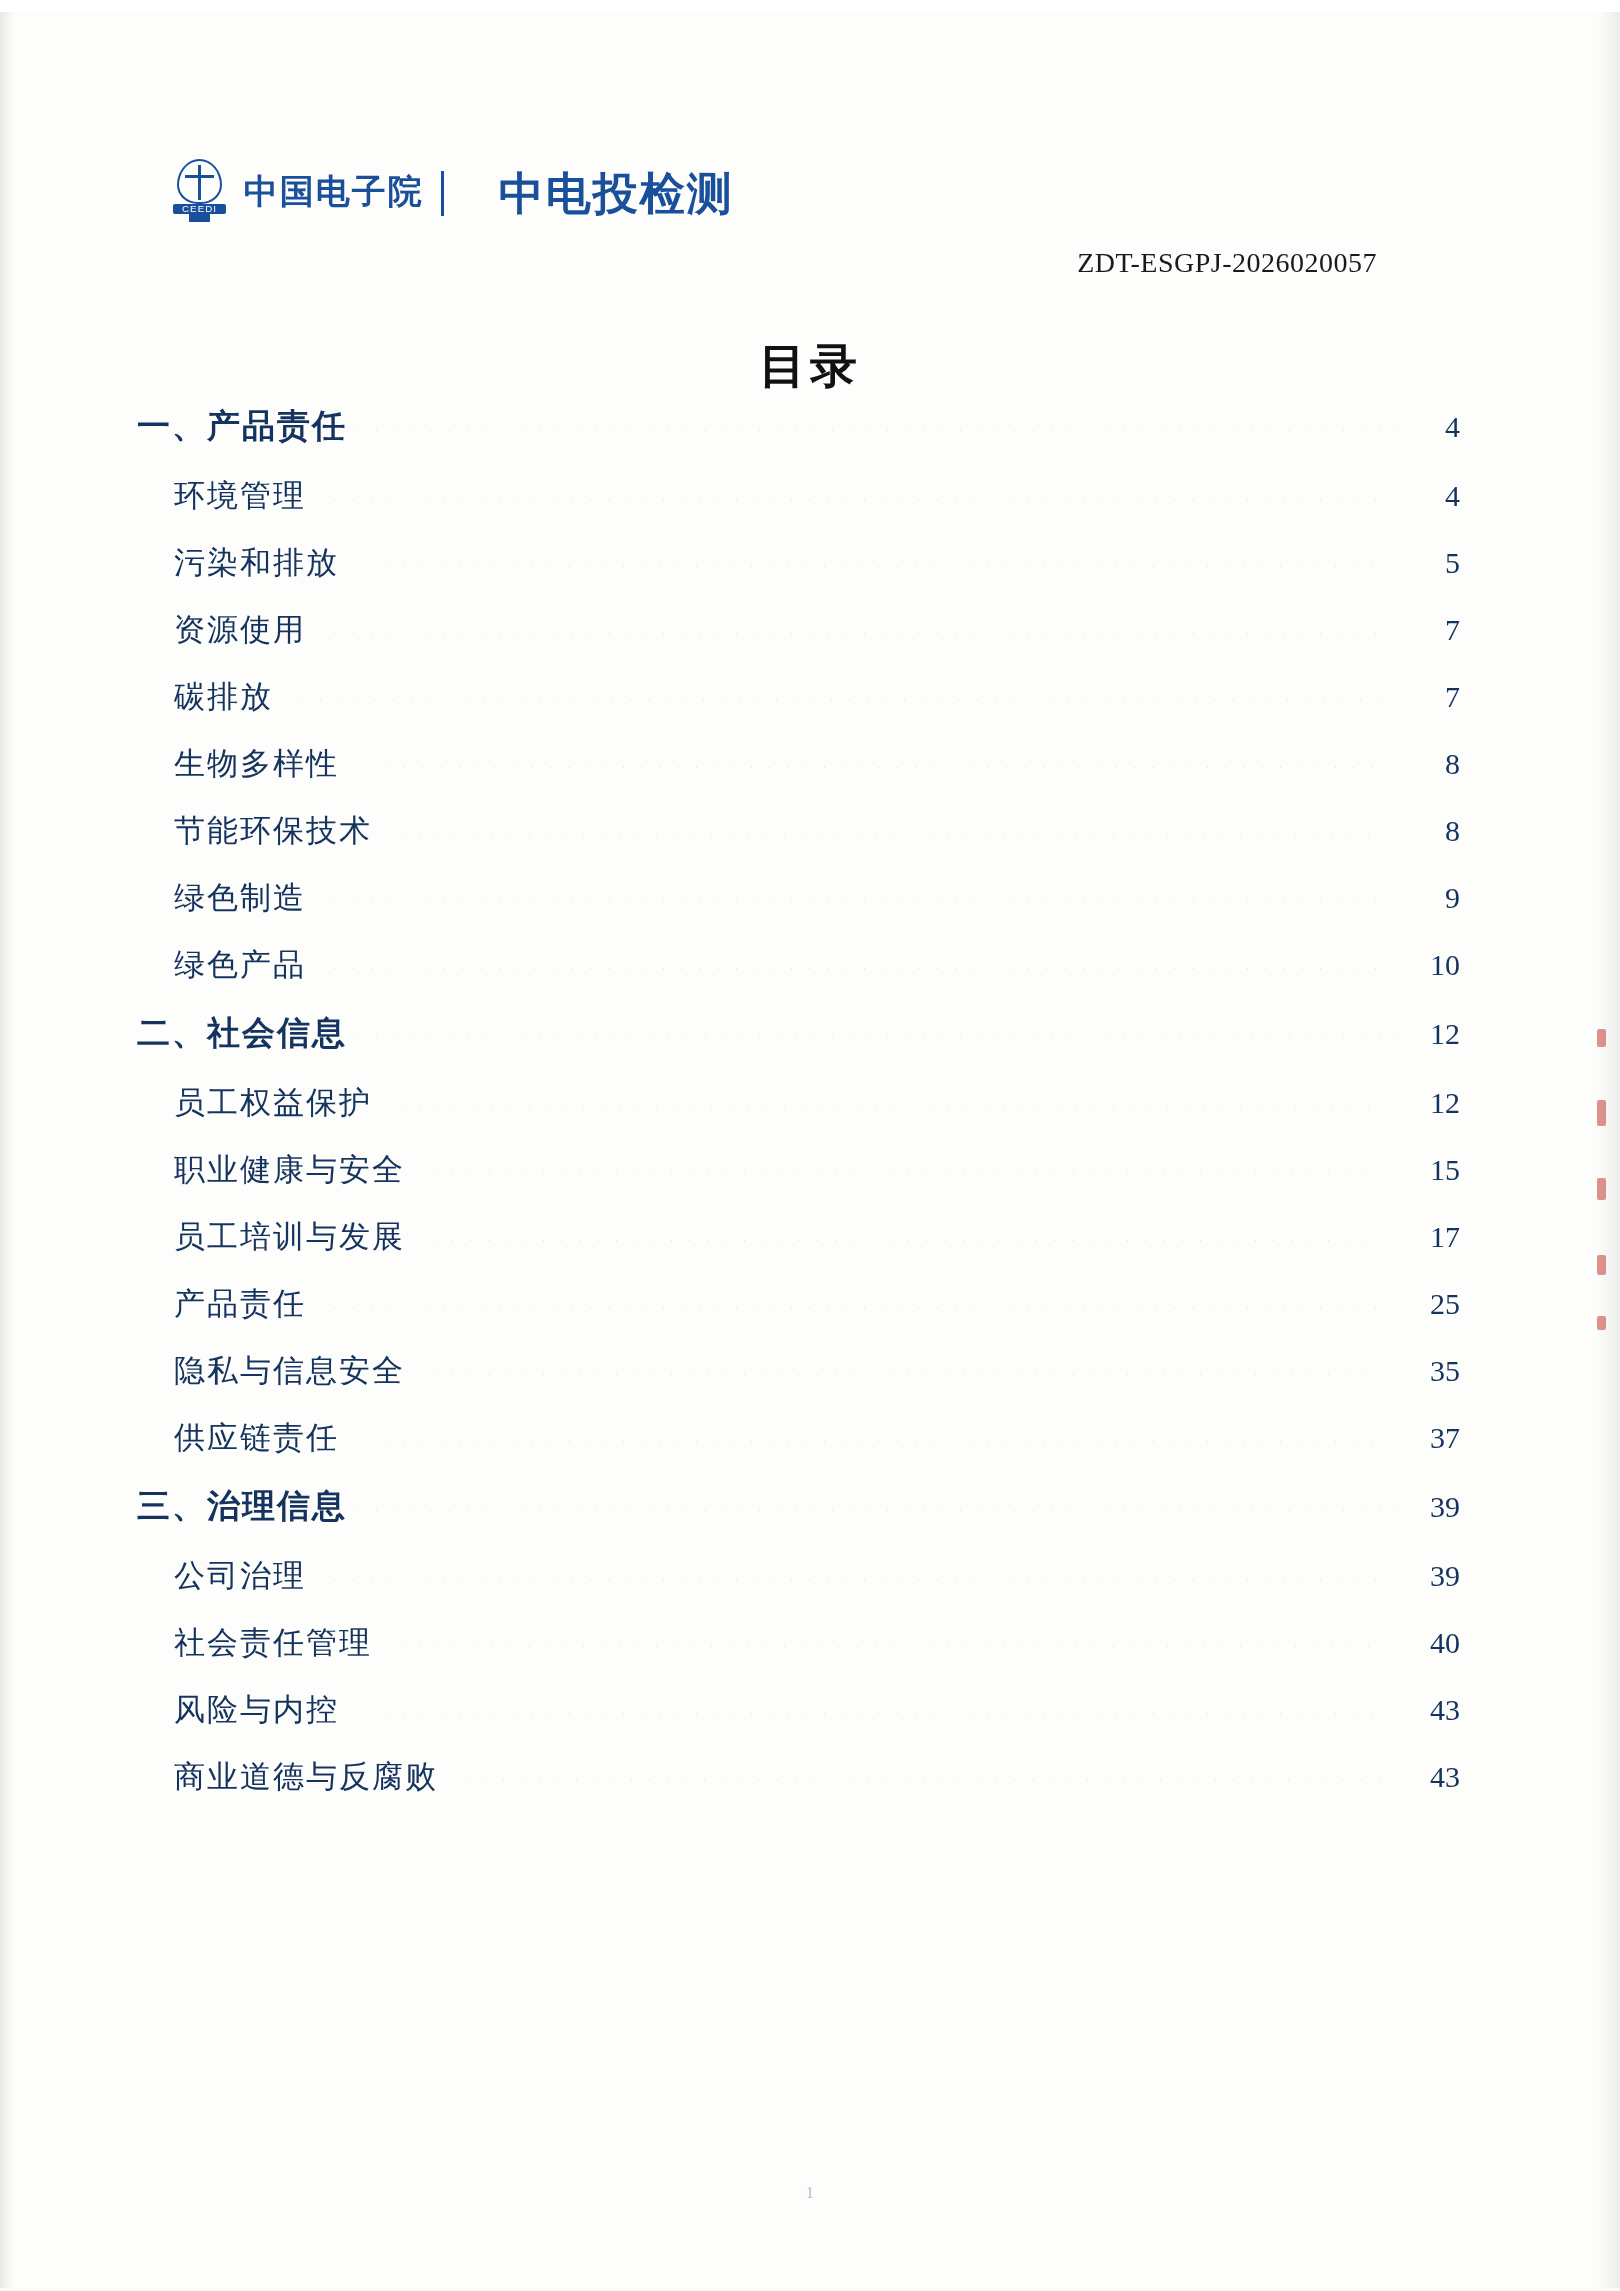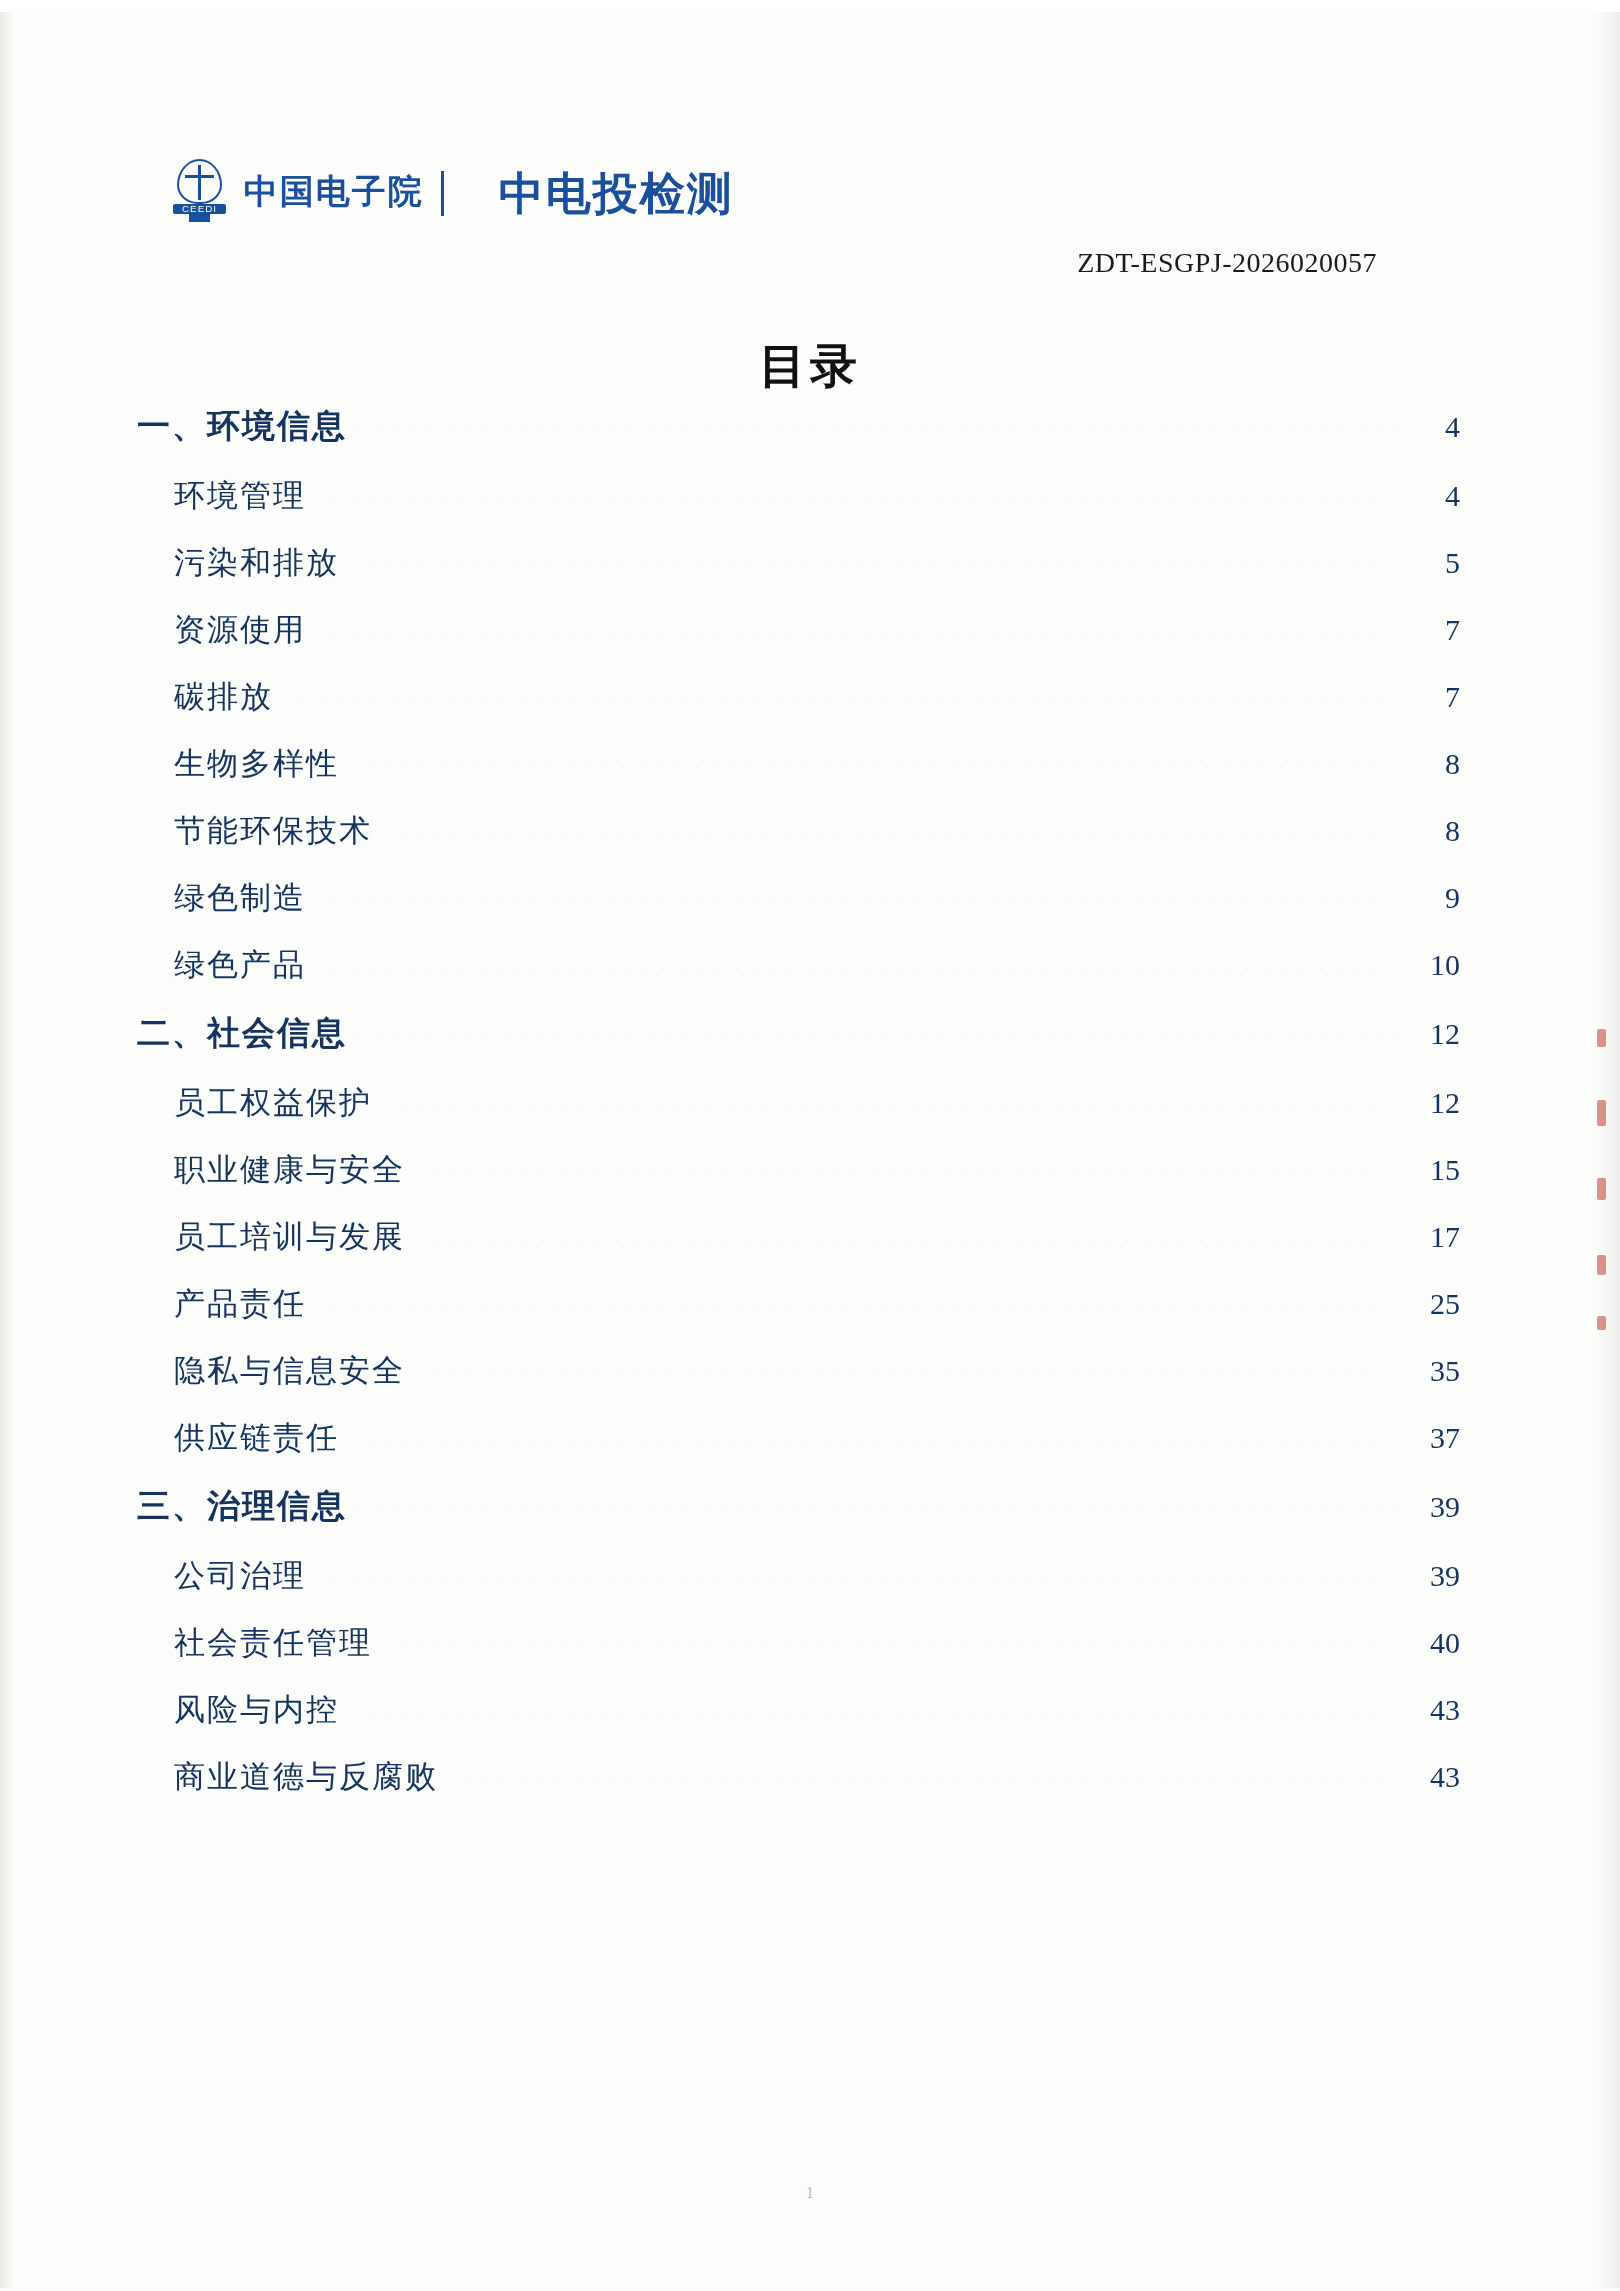--- a/index.html
+++ b/index.html
@@ -282,21 +282,21 @@
     <div class="logo-text-cn2">中电投检测</div>
   </div>
 
   <div class="doc-code">ZDT-ESGPJ-2026020057</div>
 
   <div class="toc-title">目录</div>
 
   <div class="toc">
 
     <div class="toc-row level-1">
-      <span class="toc-label">一、环境信息</span>
+      <span class="toc-label">一、产品责任</span>
       <span class="toc-leader"></span>
       <span class="toc-page">4</span>
     </div>
 
     <div class="toc-row level-2">
       <span class="toc-label">环境管理</span>
       <span class="toc-leader"></span>
       <span class="toc-page">4</span>
     </div>
 

